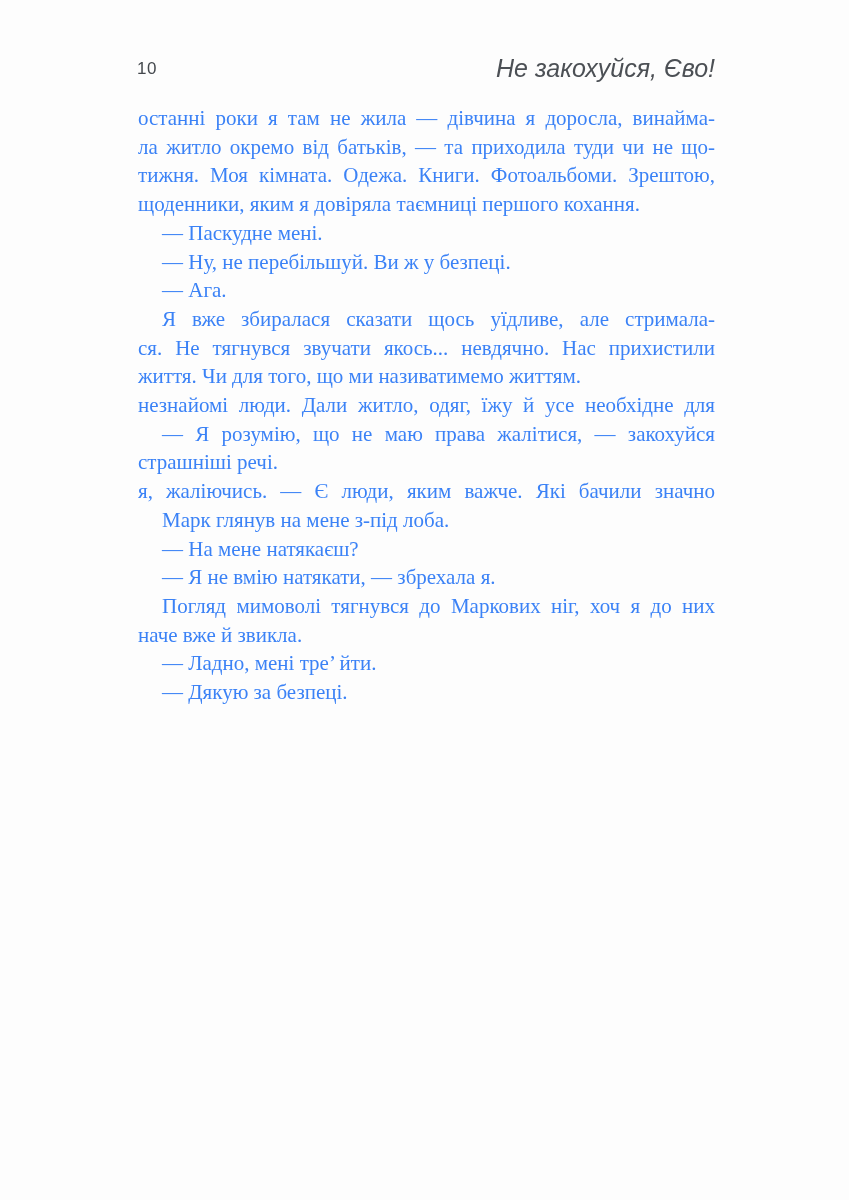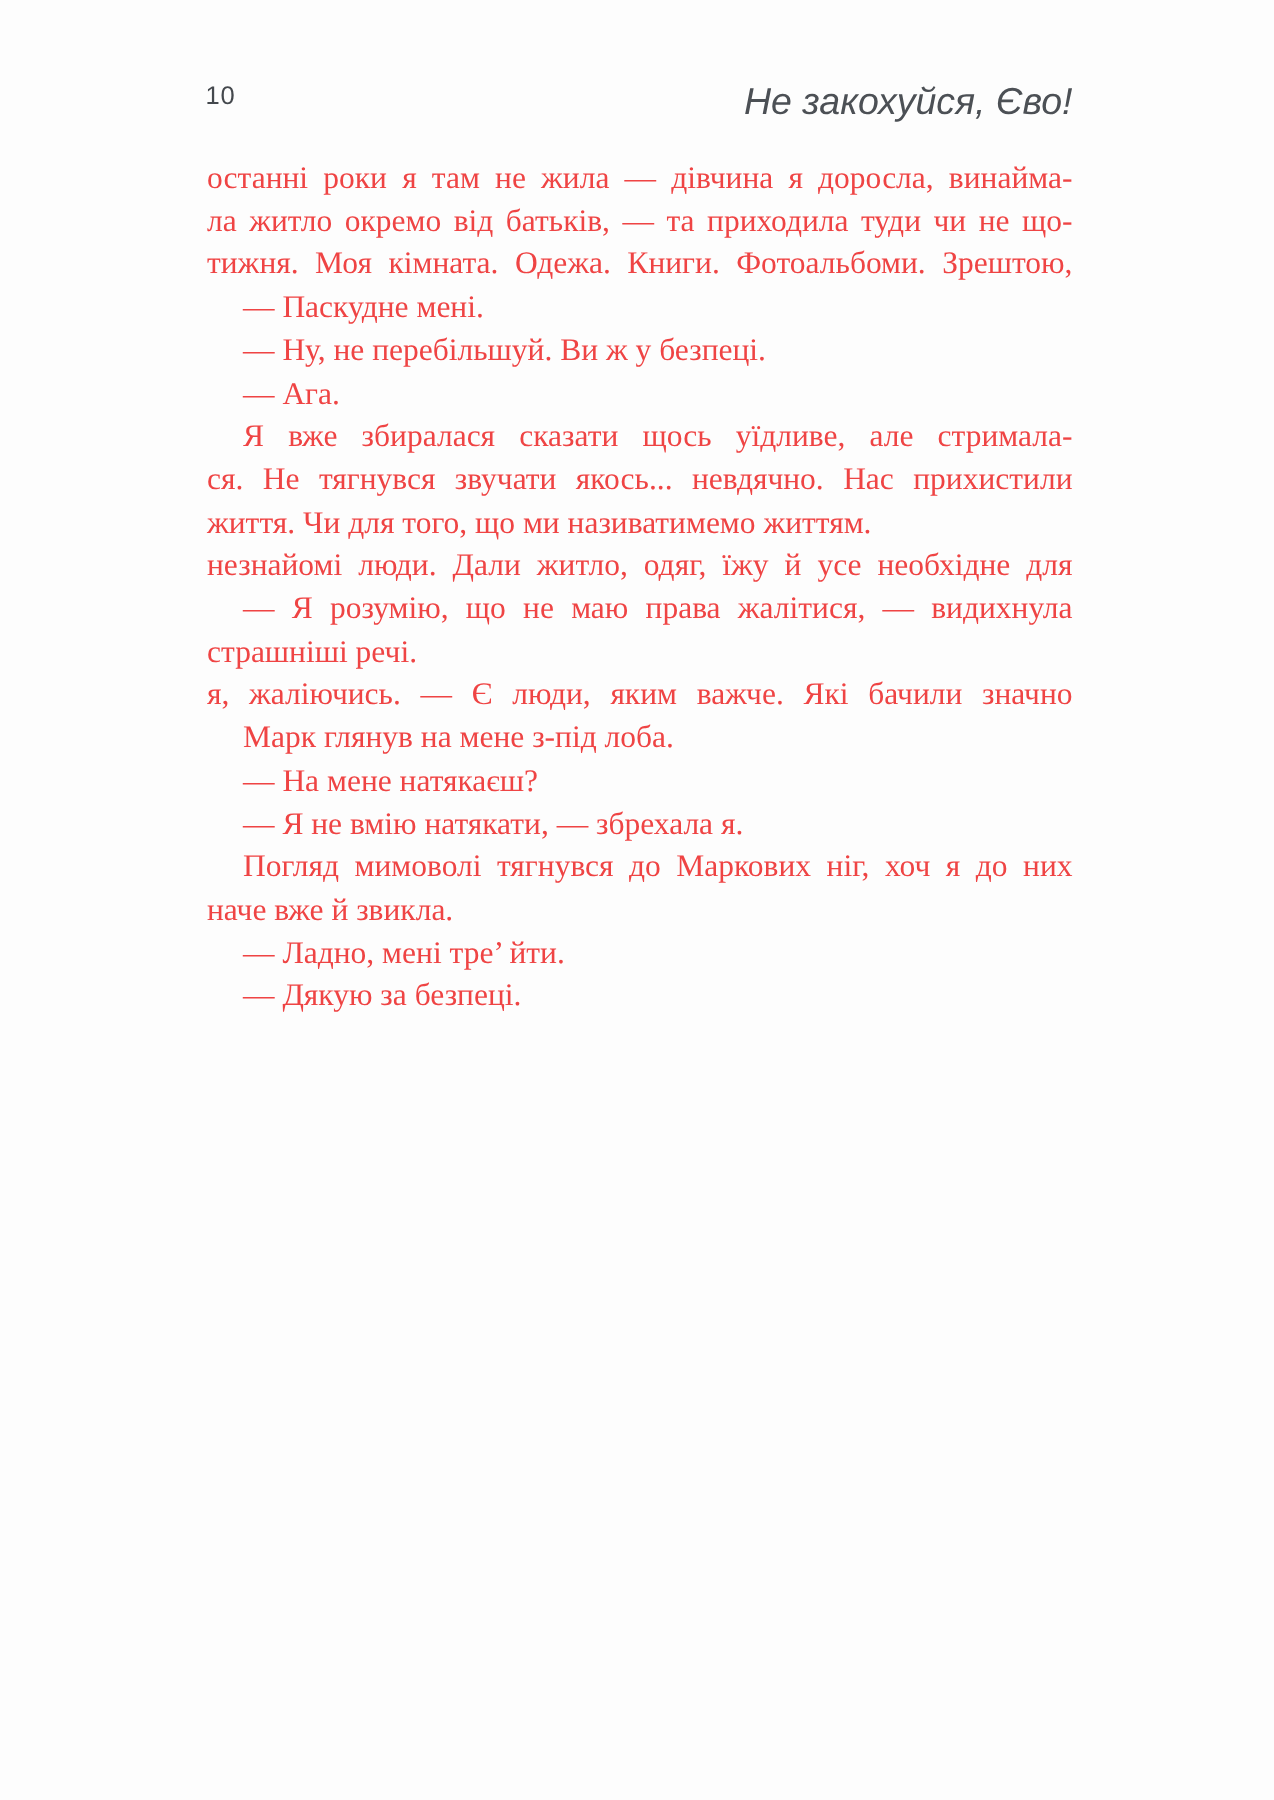--- a/index.html
+++ b/index.html
@@ -16,21 +16,21 @@
     font-family: "Liberation Serif", "DejaVu Serif", serif;
   }
   
   .page-header {
     position: absolute;
     left: 137px;
     top: 54px;
     width: 578px;
     display: flex;
     justify-content: space-between;
-    align-items: flex-start;
+    align-items: center;
     color: #4a4e53;
   }
   .page-number {
     font-family: "Liberation Sans", "DejaVu Sans", sans-serif;
     font-size: 17px;
     letter-spacing: 0.5px;
     color: #44484d;
   }
   .running-title {
     font-family: "Liberation Sans", "DejaVu Sans", sans-serif;
@@ -39,21 +39,21 @@
     color: #4c5055;
   }
   
   .text-block {
     position: absolute;
     left: 138px;
     top: 104px;
     width: 577px;
     font-size: 21px;
     line-height: 28.7px;
-    color: #ef4444;
+    color: #3b82f6;
   }
   .paragraph { margin: 0; padding: 0; }
   .line {
     min-height: 28.7px;
     text-align: left;
   }
   
   .line.fill {
     text-align: justify;
     text-align-last: justify;
@@ -69,38 +69,39 @@
     <span class="page-number">10</span>
     <span class="running-title">Не закохуйся, Єво!</span>
   </div>
 
   <div class="text-block">
 
   <div class="paragraph">
         <div class="line fill">останні роки я там не жила — дівчина я доросла, винайма-</div>
         <div class="line fill">ла житло окремо від батьків, — та приходила туди чи не що-</div>
         <div class="line fill">тижня. Моя кімната. Одежа. Книги. Фотоальбоми. Зрештою,</div>
+        <div class="line">щоденники, яким я довіряла таємниці першого кохання.</div>
       </div>
       <div class="paragraph">
         <div class="line indent">— Паскудне мені.</div>
       </div>
       <div class="paragraph">
         <div class="line indent">— Ну, не перебільшуй. Ви ж у безпеці.</div>
       </div>
       <div class="paragraph">
         <div class="line indent">— Ага.</div>
       </div>
       <div class="paragraph">
         <div class="line fill indent">Я вже збиралася сказати щось уїдливе, але стримала-</div>
         <div class="line fill">ся. Не тягнувся звучати якось... невдячно. Нас прихистили</div>
         <div class="line">життя. Чи для того, що ми називатимемо життям.</div>
         <div class="line fill">незнайомі люди. Дали житло, одяг, їжу й усе необхідне для</div>
       </div>
       <div class="paragraph">
-        <div class="line fill indent">— Я розумію, що не маю права жалітися, — видихнула</div>
+        <div class="line fill indent">— Я розумію, що не маю права жалітися, — закохуйся</div>
         <div class="line">страшніші речі.</div>
         <div class="line fill">я, жаліючись. — Є люди, яким важче. Які бачили значно</div>
       </div>
       <div class="paragraph">
         <div class="line indent">Марк глянув на мене з-під лоба.</div>
       </div>
       <div class="paragraph">
         <div class="line indent">— На мене натякаєш?</div>
       </div>
       <div class="paragraph">

